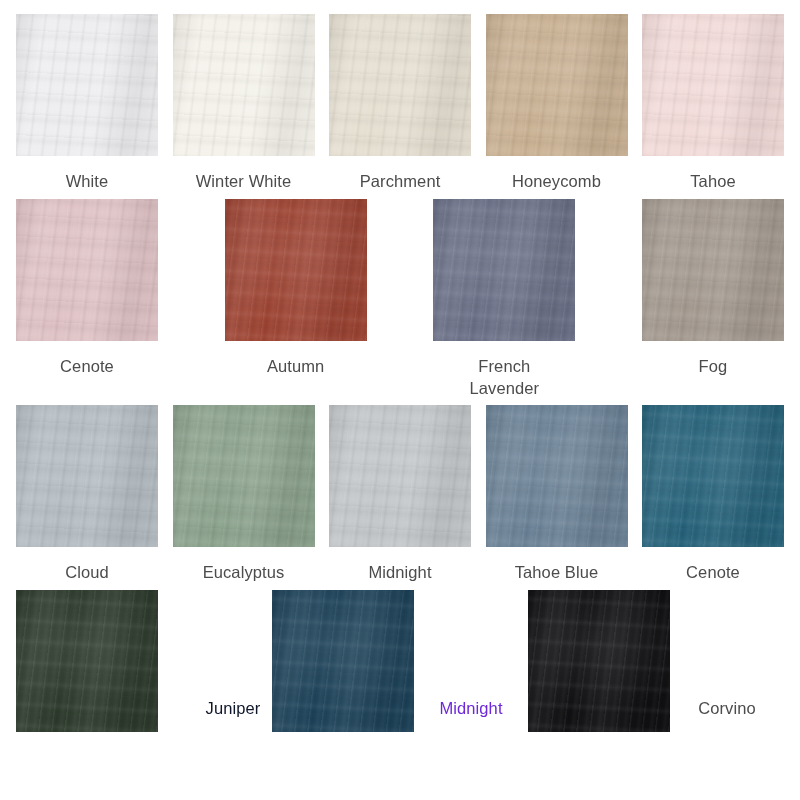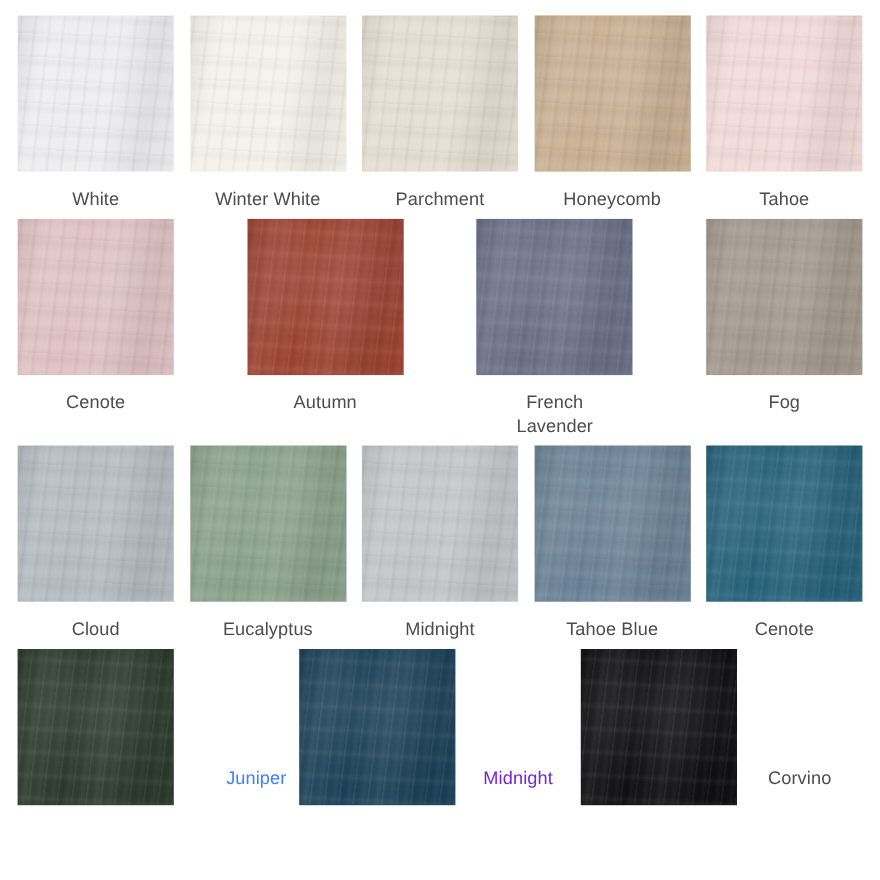--- a/index.html
+++ b/index.html
@@ -200,21 +200,21 @@
     </div>
     <div class="cell">
       <div class="swatch" style="background-color: rgb(38, 98, 122);"></div>
       <div class="caption" style="color: rgb(76, 76, 76);">Cenote</div>
     </div>
   </div>
 
   <div class="row-last">
     <div class="cell-wide">
       <div class="swatch" style="background-color: rgb(44, 58, 44);"></div>
-      <div class="caption-right" style="color: #3b82f6; padding-left: 36px;">Juniper</div>
+      <div class="caption-right" style="color: #0f172a; padding-left: 36px;">Juniper</div>
     </div>
     <div class="cell-wide">
       <div class="swatch" style="background-color: rgb(29, 66, 89);"></div>
       <div class="caption-right" style="color: #6d28d9;">Midnight</div>
     </div>
     <div class="cell-wide">
       <div class="swatch" style="background-color: rgb(16, 15, 17);"></div>
       <div class="caption-right" style="color: rgb(76, 76, 76);">Corvino</div>
     </div>
   </div>

